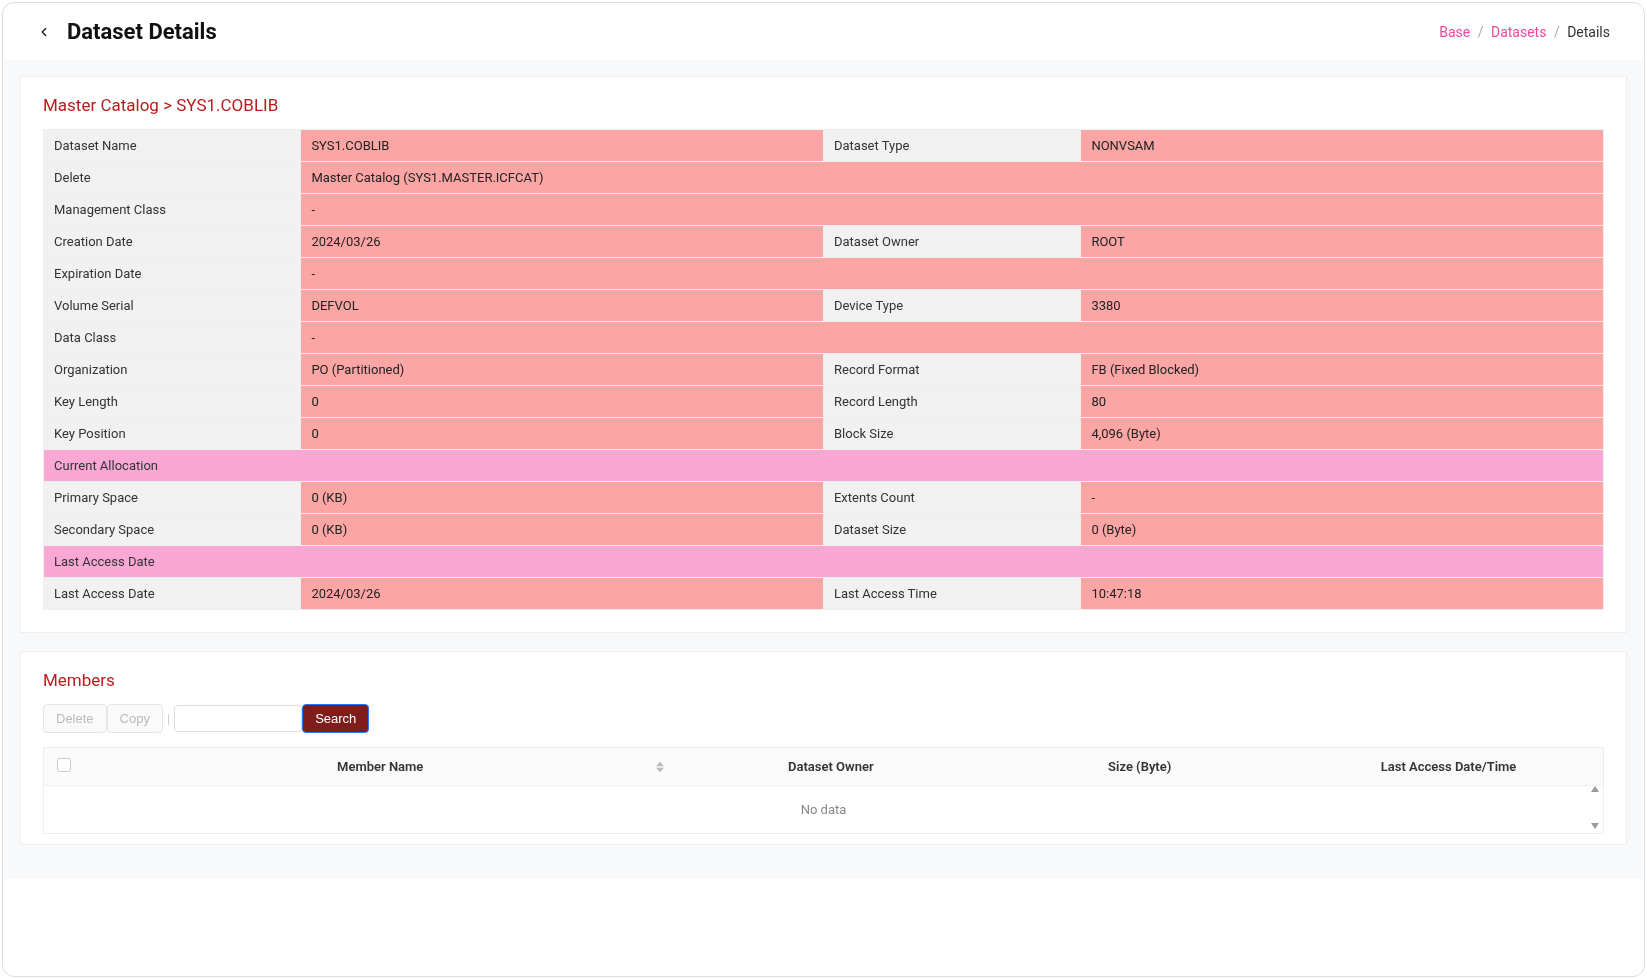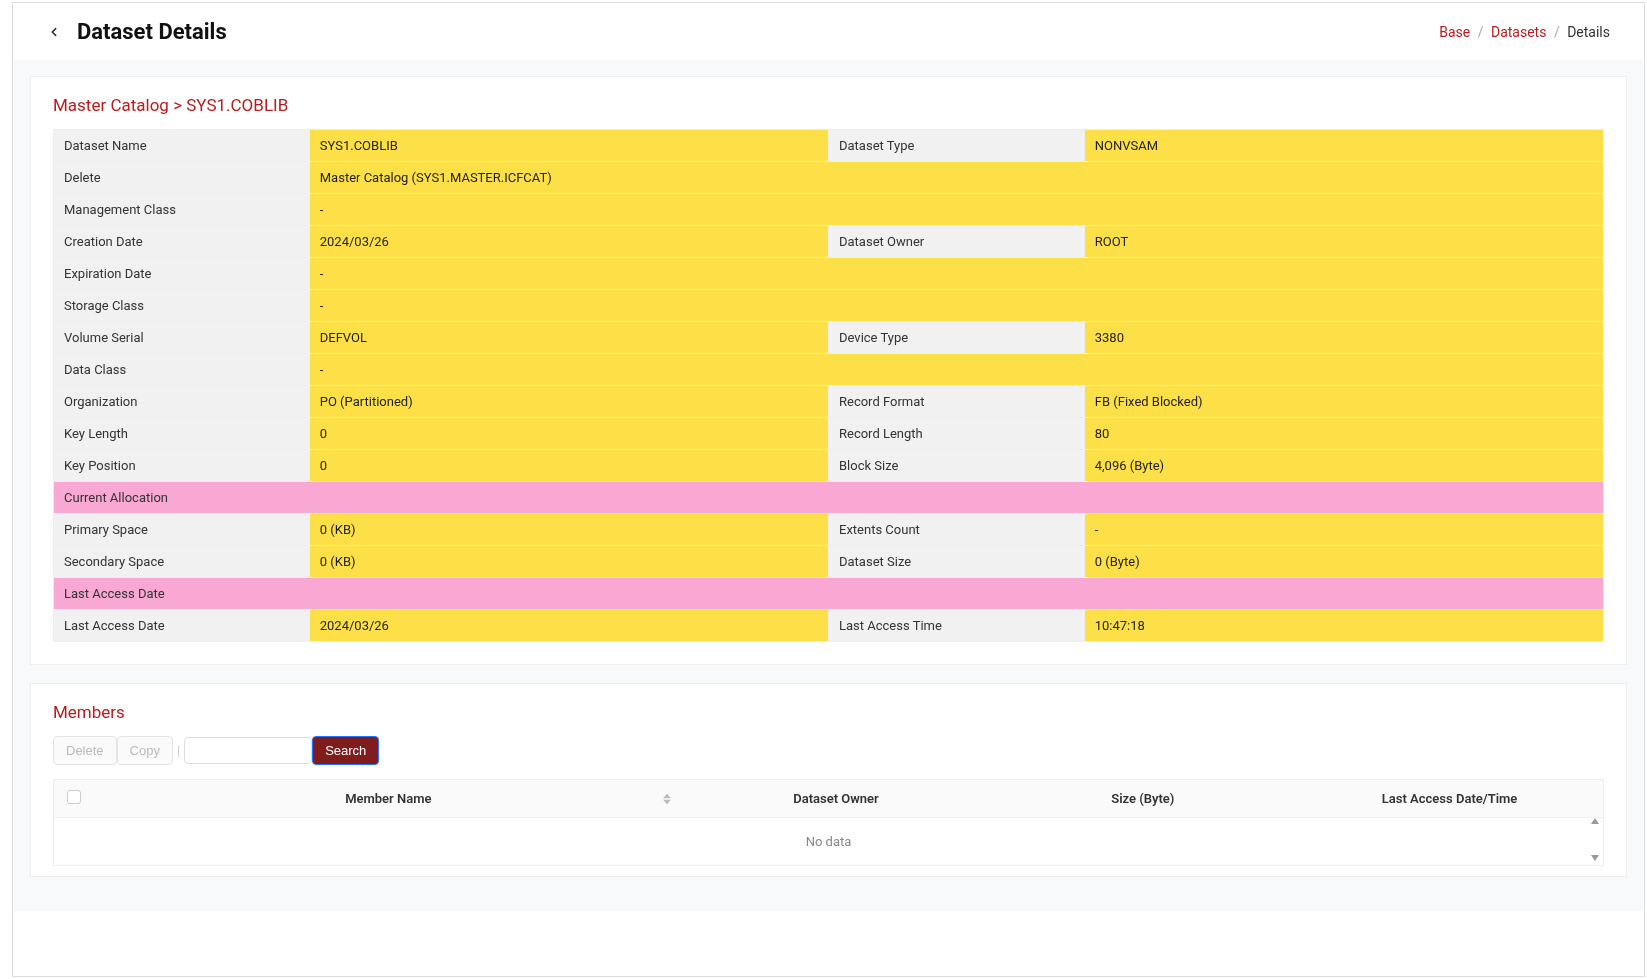--- a/index.html
+++ b/index.html
@@ -5,23 +5,22 @@
   * { box-sizing: border-box; margin: 0; padding: 0; }
   body {
     font-family: -apple-system, BlinkMacSystemFont, "Segoe UI", Roboto, "Helvetica Neue", Arial, sans-serif;
     font-size: 13px;
     color: #333;
     background: #fff;
     padding: 2px;
   }
   .outer-frame {
     border: 1px solid #ddd;
-    border-radius: 0;
+    border-radius: 12px;
     min-height: 975px;
-    margin-left: 10px;
   }
   .header-bar {
     display: flex;
     align-items: center;
     justify-content: space-between;
     padding: 16px 34px 16px 34px;
   }
   .header-left {
     display: flex;
     align-items: center;
@@ -35,21 +34,21 @@
   }
   .page-title {
     font-size: 22px;
     font-weight: 700;
     color: #111;
   }
   .breadcrumb {
     font-size: 14px;
     color: #aaa;
   }
-  .breadcrumb .crumb-item { color: #b91c1c; }
+  .breadcrumb .crumb-item { color: #ec4899; }
   .breadcrumb .sep { color: #aaa; margin: 0 4px; }
   .breadcrumb .active { color: #333; }
   .content-area {
     background: #f8f9fb;
     padding: 16px;
     margin: 0 1px;
   }
   .panel {
     background: #fff;
     border: 1px solid #eee;
@@ -71,21 +70,21 @@
     border: 1px solid #eee;
     padding: 8px 10px;
     font-size: 13px;
     vertical-align: middle;
   }
   .detail-table td.lbl {
     background: #f1f1f1;
     width: 16.5%;
     color: #333;
   }
-  .detail-table td.val { background: #fde047; color: #222; }
+  .detail-table td.val { background: #fca5a5; color: #222; }
   .detail-table td.section-header {
     background: #f9a8d4;
     font-weight: 400;
   }
   .members-toolbar {
     display: flex;
     align-items: center;
     margin-bottom: 14px;
     margin-top: 10px;
   }
@@ -223,24 +222,20 @@
           <td class="val" colspan="3">-</td>
         </tr>
         <tr>
           <td class="lbl">Creation Date</td>
           <td class="val">2024/03/26</td>
           <td class="lbl">Dataset Owner</td>
           <td class="val">ROOT</td>
         </tr>
         <tr>
           <td class="lbl">Expiration Date</td>
-          <td class="val" colspan="3">-</td>
-        </tr>
-        <tr>
-          <td class="lbl">Storage Class</td>
           <td class="val" colspan="3">-</td>
         </tr>
         <tr>
           <td class="lbl">Volume Serial</td>
           <td class="val">DEFVOL</td>
           <td class="lbl">Device Type</td>
           <td class="val">3380</td>
         </tr>
         <tr>
           <td class="lbl">Data Class</td>

